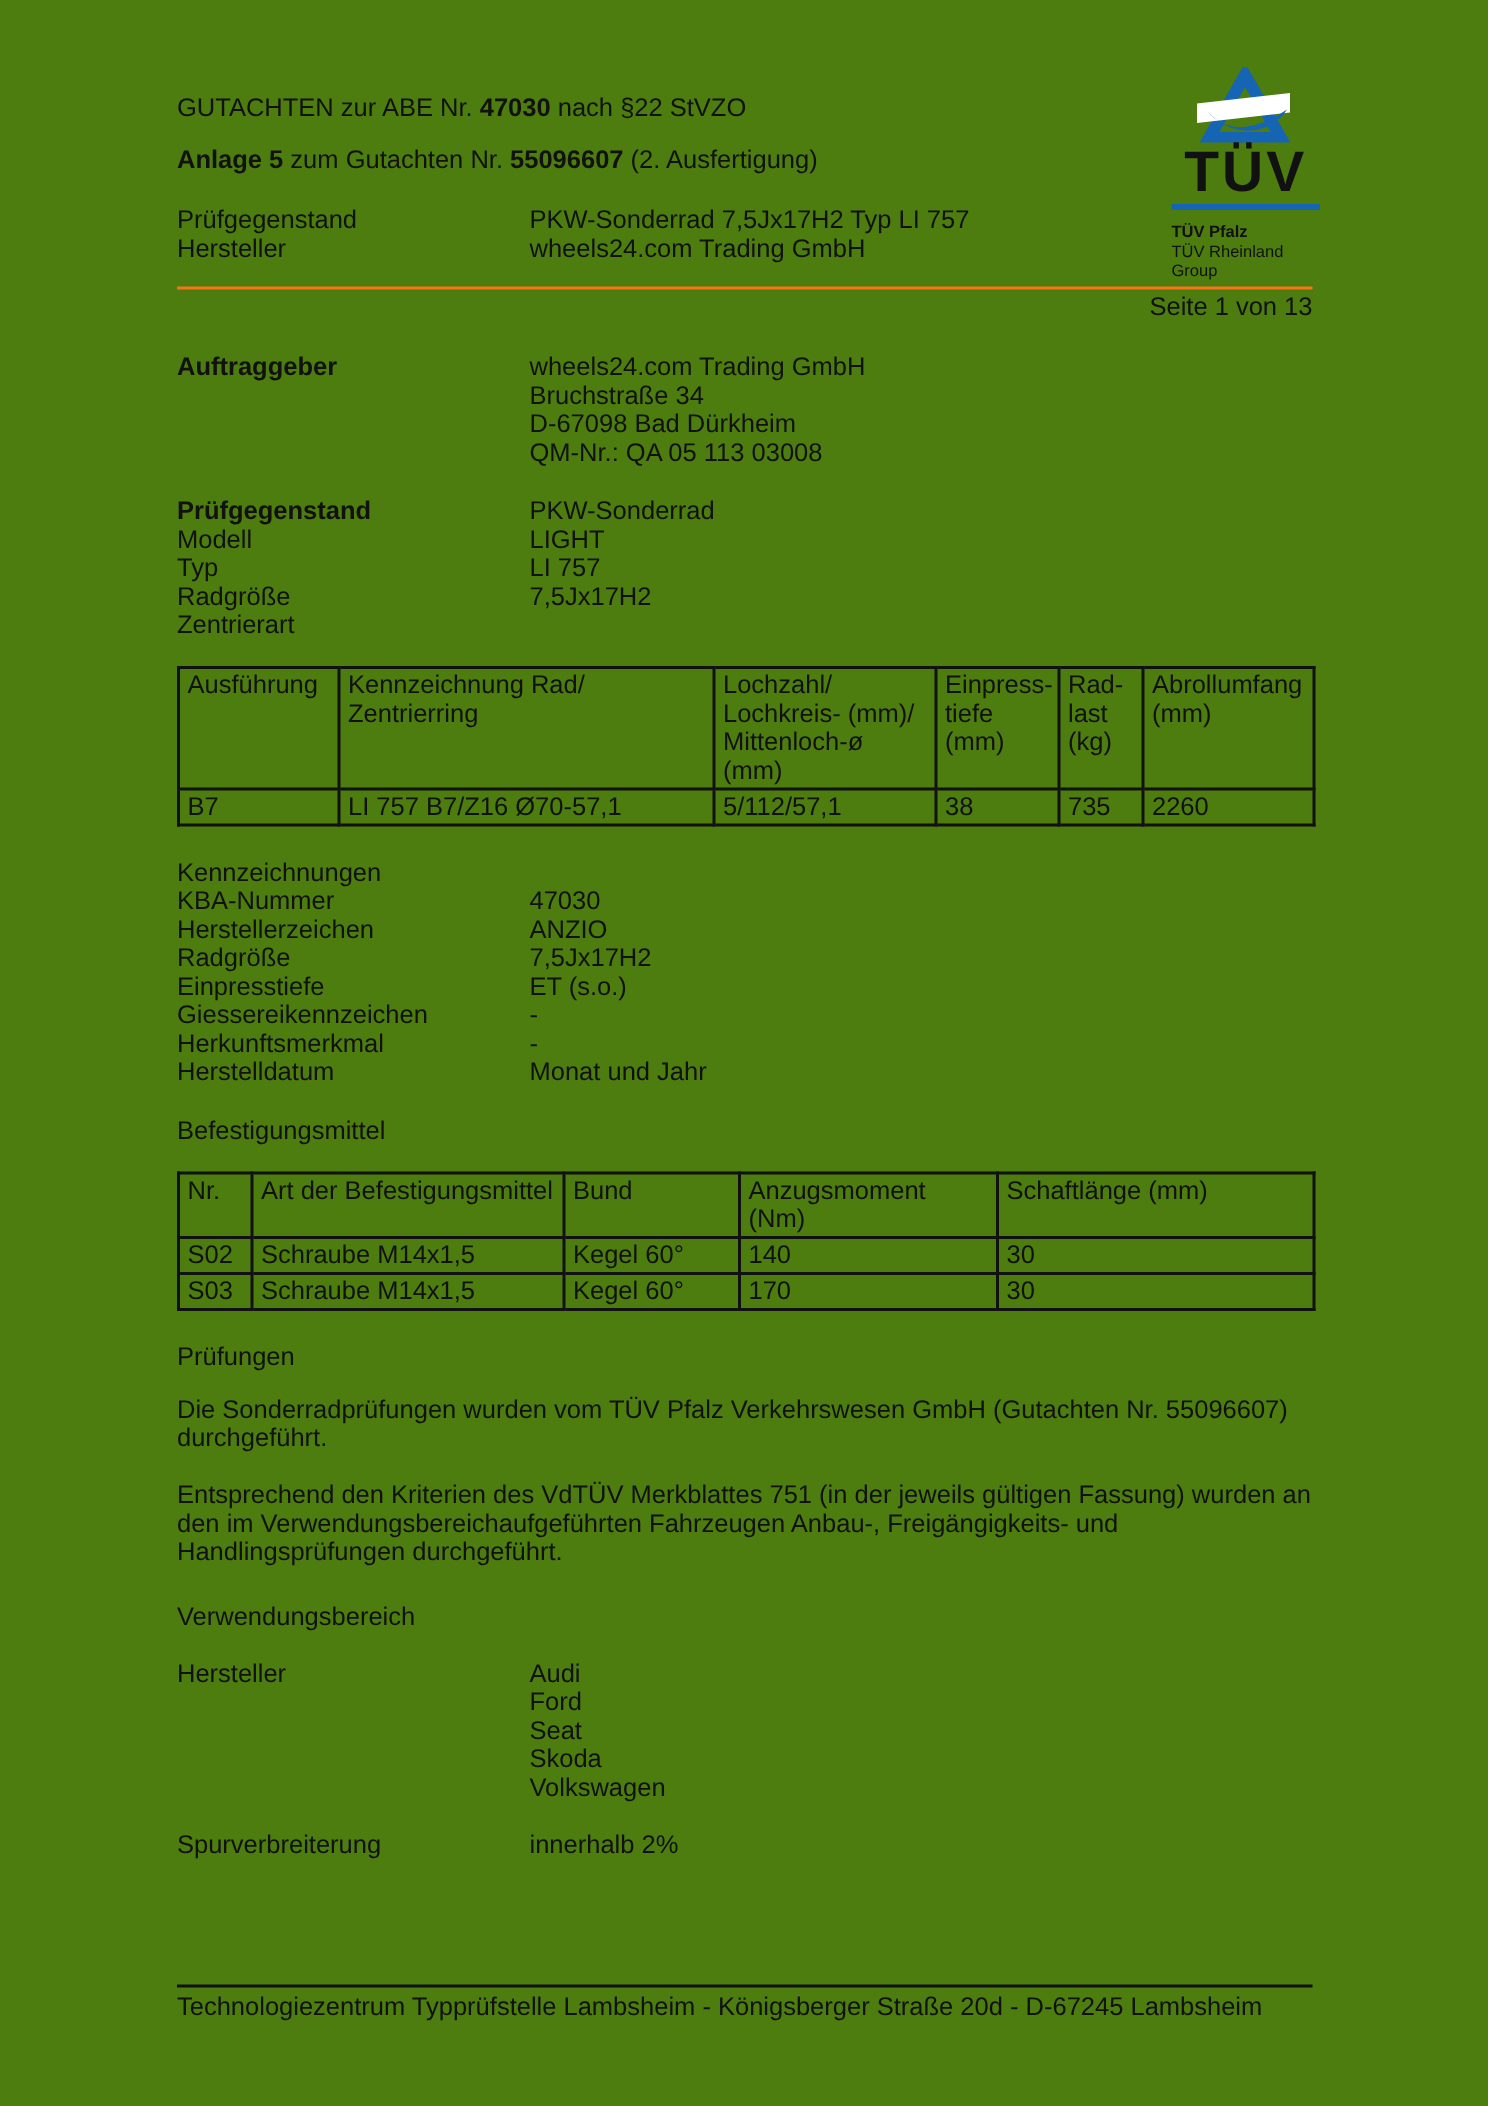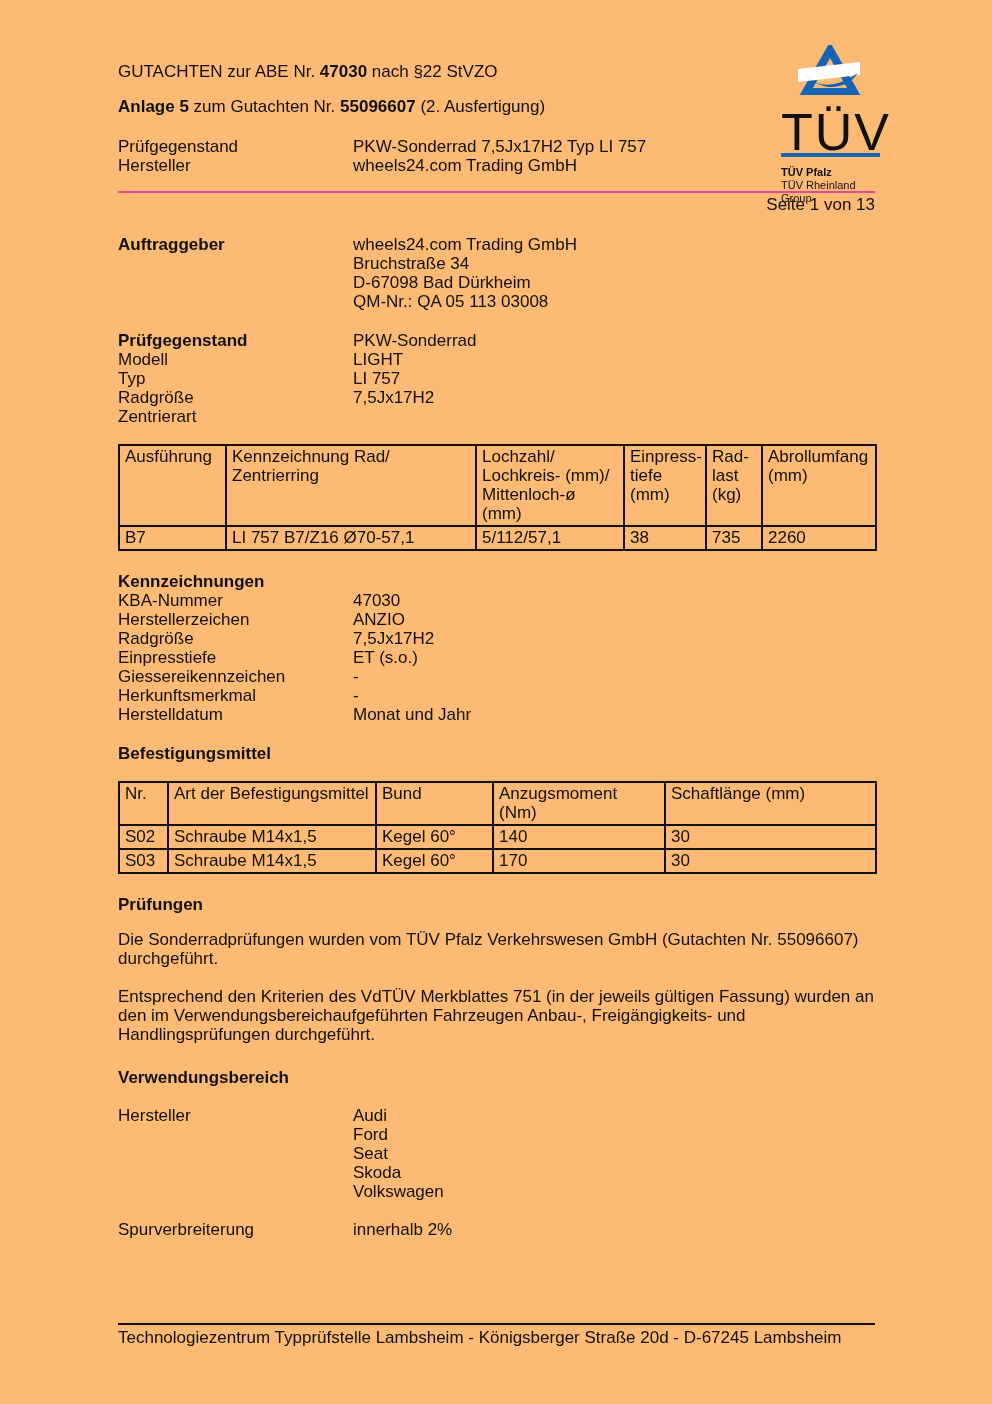--- a/index.html
+++ b/index.html
@@ -1,20 +1,20 @@
 <!DOCTYPE html>
 <html lang="de"><head>
 <meta charset="utf-8">
 <style>
   html, body { margin: 0; padding: 0; background: #ffffff; }
   .page {
     position: relative;
     width: 992px;
     height: 1404px;
-    background: #fdba74;
+    background: #4d7c0f;
     color: #111111;
     font-family: "Liberation Sans", sans-serif;
     font-size: 17px;
     line-height: 19px;
     overflow: hidden;
   }
   .content {
     position: absolute;
     left: 118px;
     top: 62px;
@@ -33,32 +33,32 @@
 
   
   .logo {
     position: absolute;
     top: -17px;
     right: -5px;
     width: 99px;
   }
   .logo-triangle { display: block; margin-left: 17px; }
   .logo-word {
-    font-size: 52px;
+    font-size: 38px;
     line-height: 38px;
-    font-weight: normal;
+    font-weight: bold;
     letter-spacing: 2px;
     text-align: center;
-    margin-top: 18px;
+    margin-top: 1px;
   }
   .logo-underline { height: 4px; width: 99px; margin-top: 2px; }
   .logo-orgs { margin-top: 9px; font-size: 11px; line-height: 13px; }
 
   .divider-row {
-    border-top: 2px solid #ec4899;
+    border-top: 2px solid #f97316;
     margin-top: 16px;
     padding-top: 2px;
     text-align: right;
   }
 
   .client-section { margin-top: 21px; }
   .test-object-section { margin-top: 20px; }
 
   
   table {
@@ -72,21 +72,21 @@
     font-weight: normal;
     text-align: left;
     vertical-align: top;
     padding: 1px 5px 2px 5px;
     white-space: pre-line;
     overflow: hidden;
   }
   .wheel-table { margin-top: 18px; }
   .fastener-table { margin-top: 18px; }
 
-  .section-title { font-weight: bold; }
+  .section-title { font-weight: normal; }
   .markings-section { margin-top: 21px; }
   .fasteners-title { margin-top: 20px; }
   .tests-title { margin-top: 21px; }
   .paragraph1 { margin-top: 16px; }
   .paragraph2 { margin-top: 19px; }
   .application-title { margin-top: 24px; }
   .application-kv { margin-top: 19px; }
   .track-row { margin-top: 19px; }
 
   .footer {

